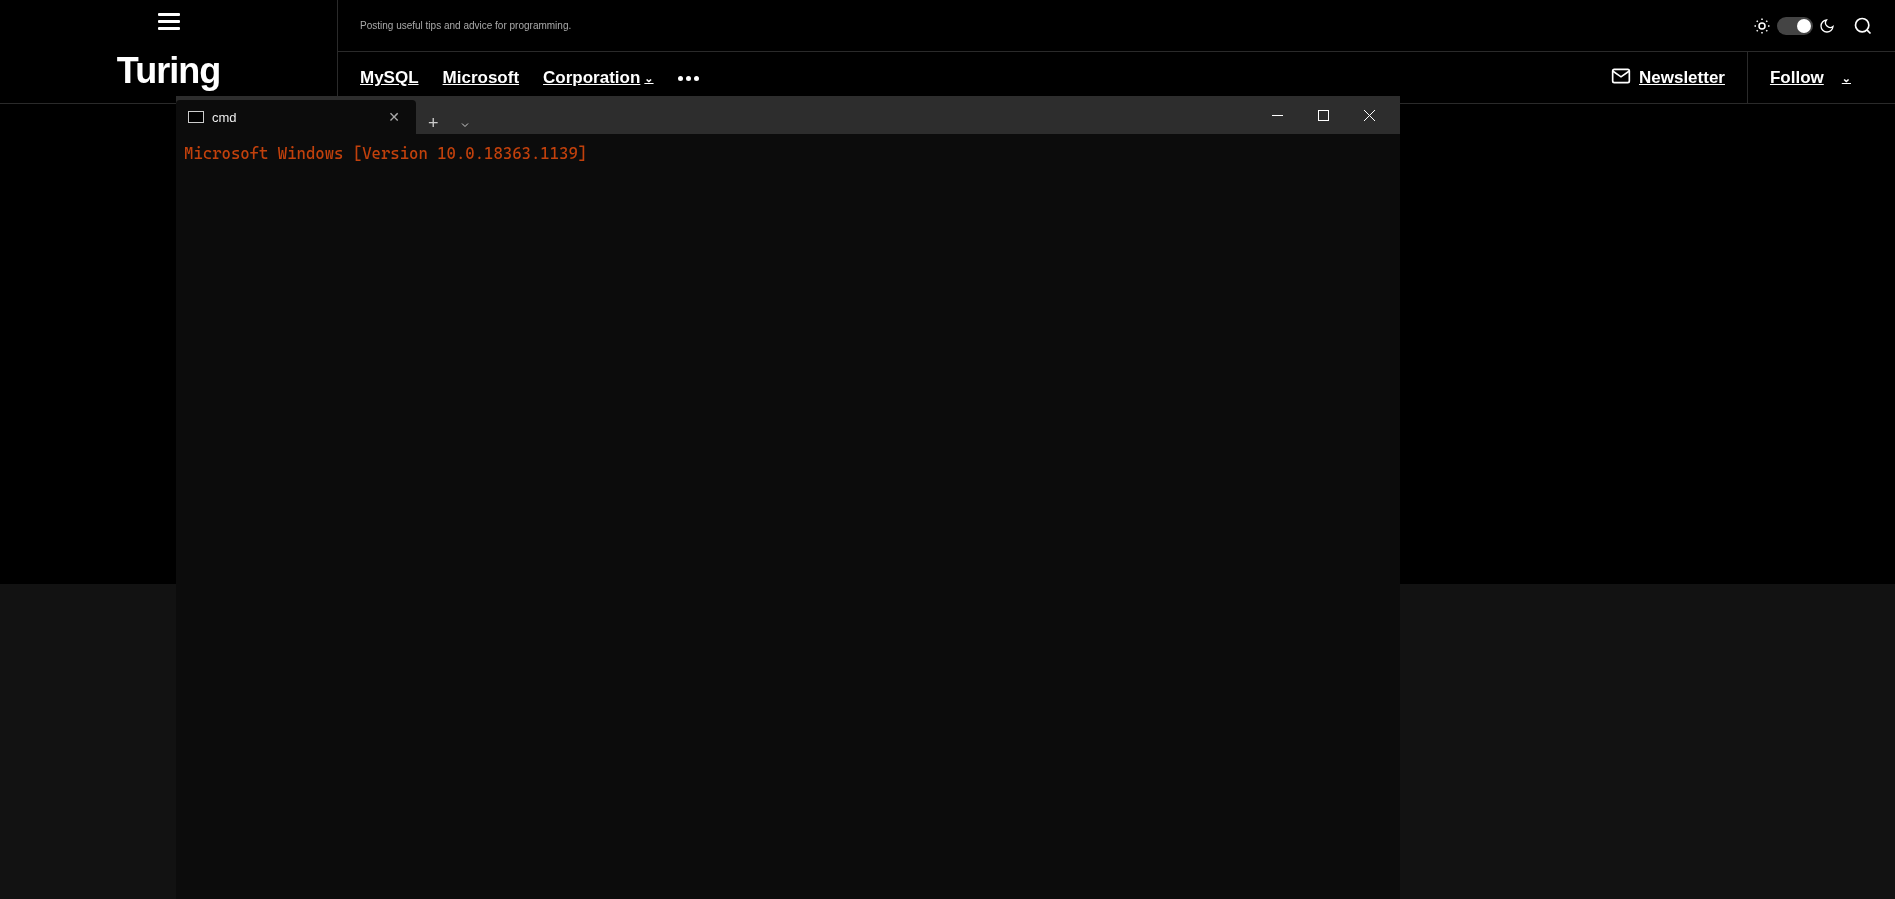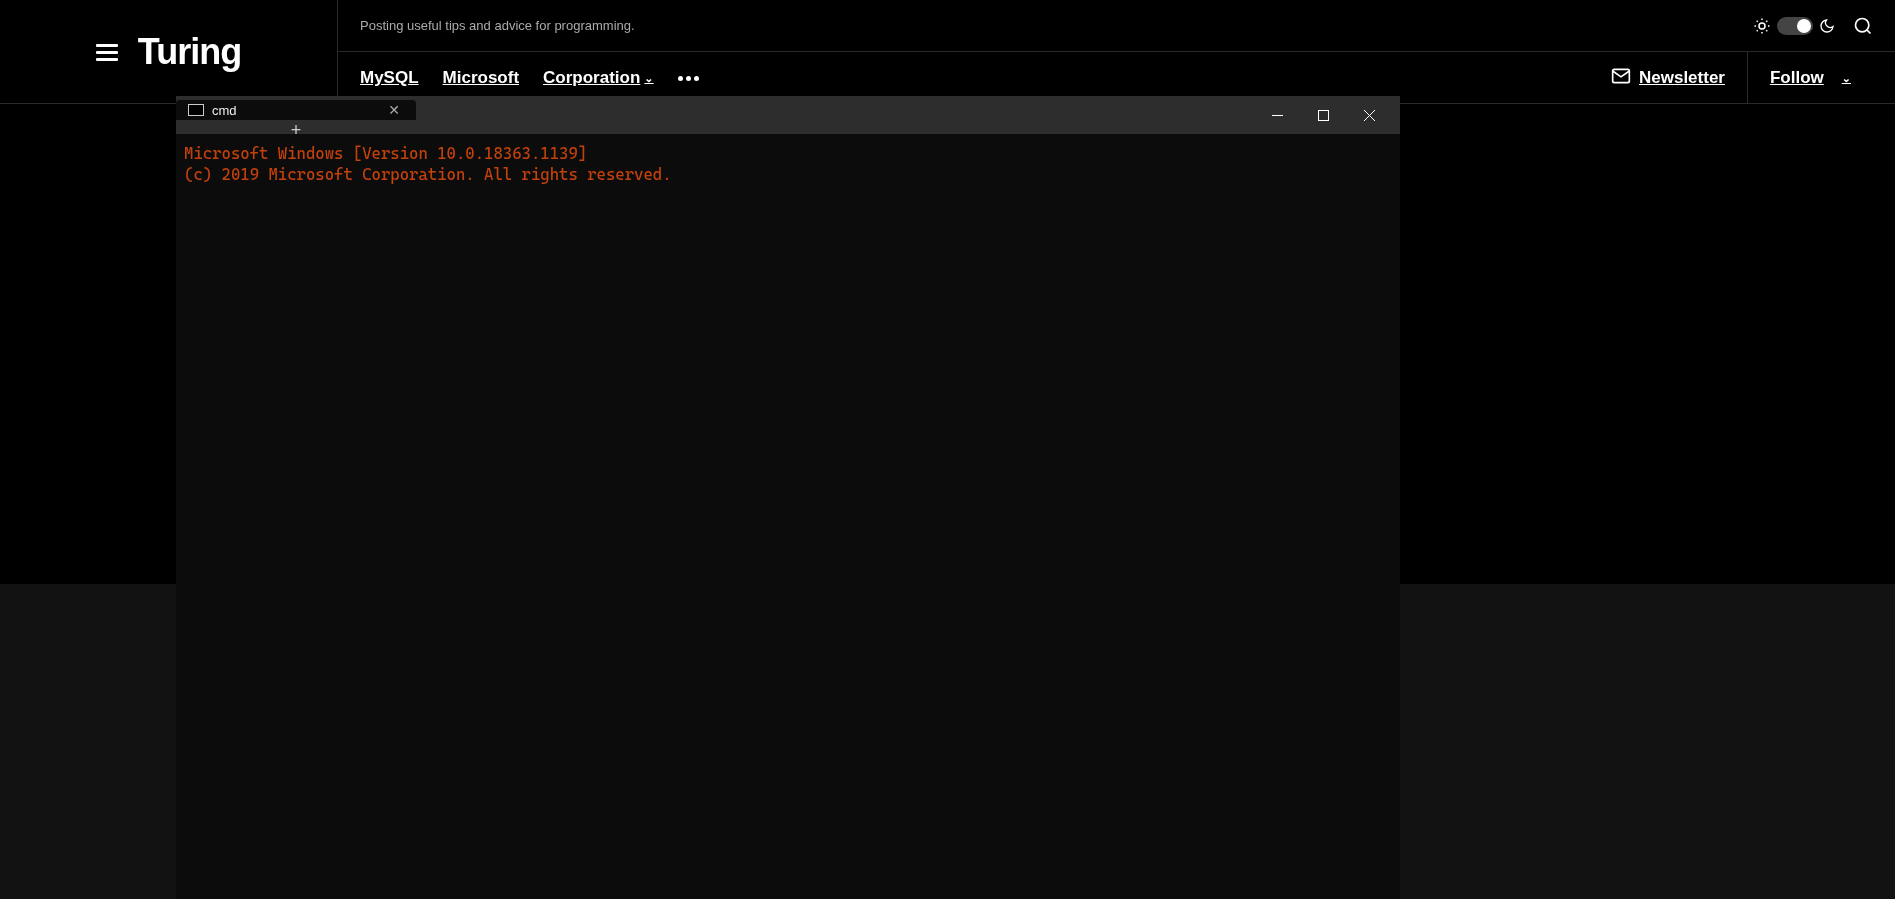--- a/index.html
+++ b/index.html
@@ -30,20 +30,21 @@
       position: absolute;
       left: 0;
       top: 0;
       width: 338px;
       height: 104px;
       display: flex;
       align-items: center;
       justify-content: center;
       gap: 20px;
       border-right: 1px solid #2a2a2a;
+      flex-direction: column;
     }
     
     .hamburger {
       cursor: pointer;
       display: flex;
       flex-direction: column;
       gap: 4px;
     }
     
     .hamburger span {
@@ -73,21 +74,21 @@
       height: 52px;
       display: flex;
       align-items: center;
       padding: 0 22px;
       border-bottom: 1px solid #2a2a2a;
       justify-content: space-between;
     }
     
     .tagline {
       color: #aaa;
-      font-size: 13px;
+      font-size: 10px;
     }
     
     .tagline-right {
       display: flex;
       align-items: center;
       gap: 18px;
     }
     
     .theme-toggle {
       display: flex;
@@ -228,23 +229,22 @@
       height: 38px;
       background: #2d2d2d;
       display: flex;
       align-items: center;
       justify-content: space-between;
       padding-right: 8px;
     }
     
     .tabs-area {
       display: flex;
-      align-items: center;
+      align-items: flex-end;
       height: 100%;
-      flex-direction: column;
     }
     
     .terminal-tab {
       height: 34px;
       background: #0c0c0c;
       display: flex;
       align-items: center;
       padding: 0 12px;
       gap: 10px;
       margin-top: 4px;
@@ -455,14 +455,14 @@
       </div>
       <div class="win-ctrl">
         <svg width="11" height="11" viewBox="0 0 11 11">
             <line x1="0" y1="0" x2="11" y2="11" stroke="currentColor" stroke-width="1"></line>
             <line x1="11" y1="0" x2="0" y2="11" stroke="currentColor" stroke-width="1"></line>
           </svg>
       </div>
     </div>
   </div>
 
-  <div class="terminal-body" id="terminal-body"><span class="terminal-line">Microsoft Windows [Version 10.0.18363.1139]</span><span class="terminal-line">(c) 2019 Microsoft Corporation. All rights reserved.</span><span class="terminal-line"></span></div>
+  <div class="terminal-body" id="terminal-body"><span class="terminal-line">Microsoft Windows [Version 10.0.18363.1139]</span><span class="terminal-line"></span></div>
 </div>
 
 </body></html>

